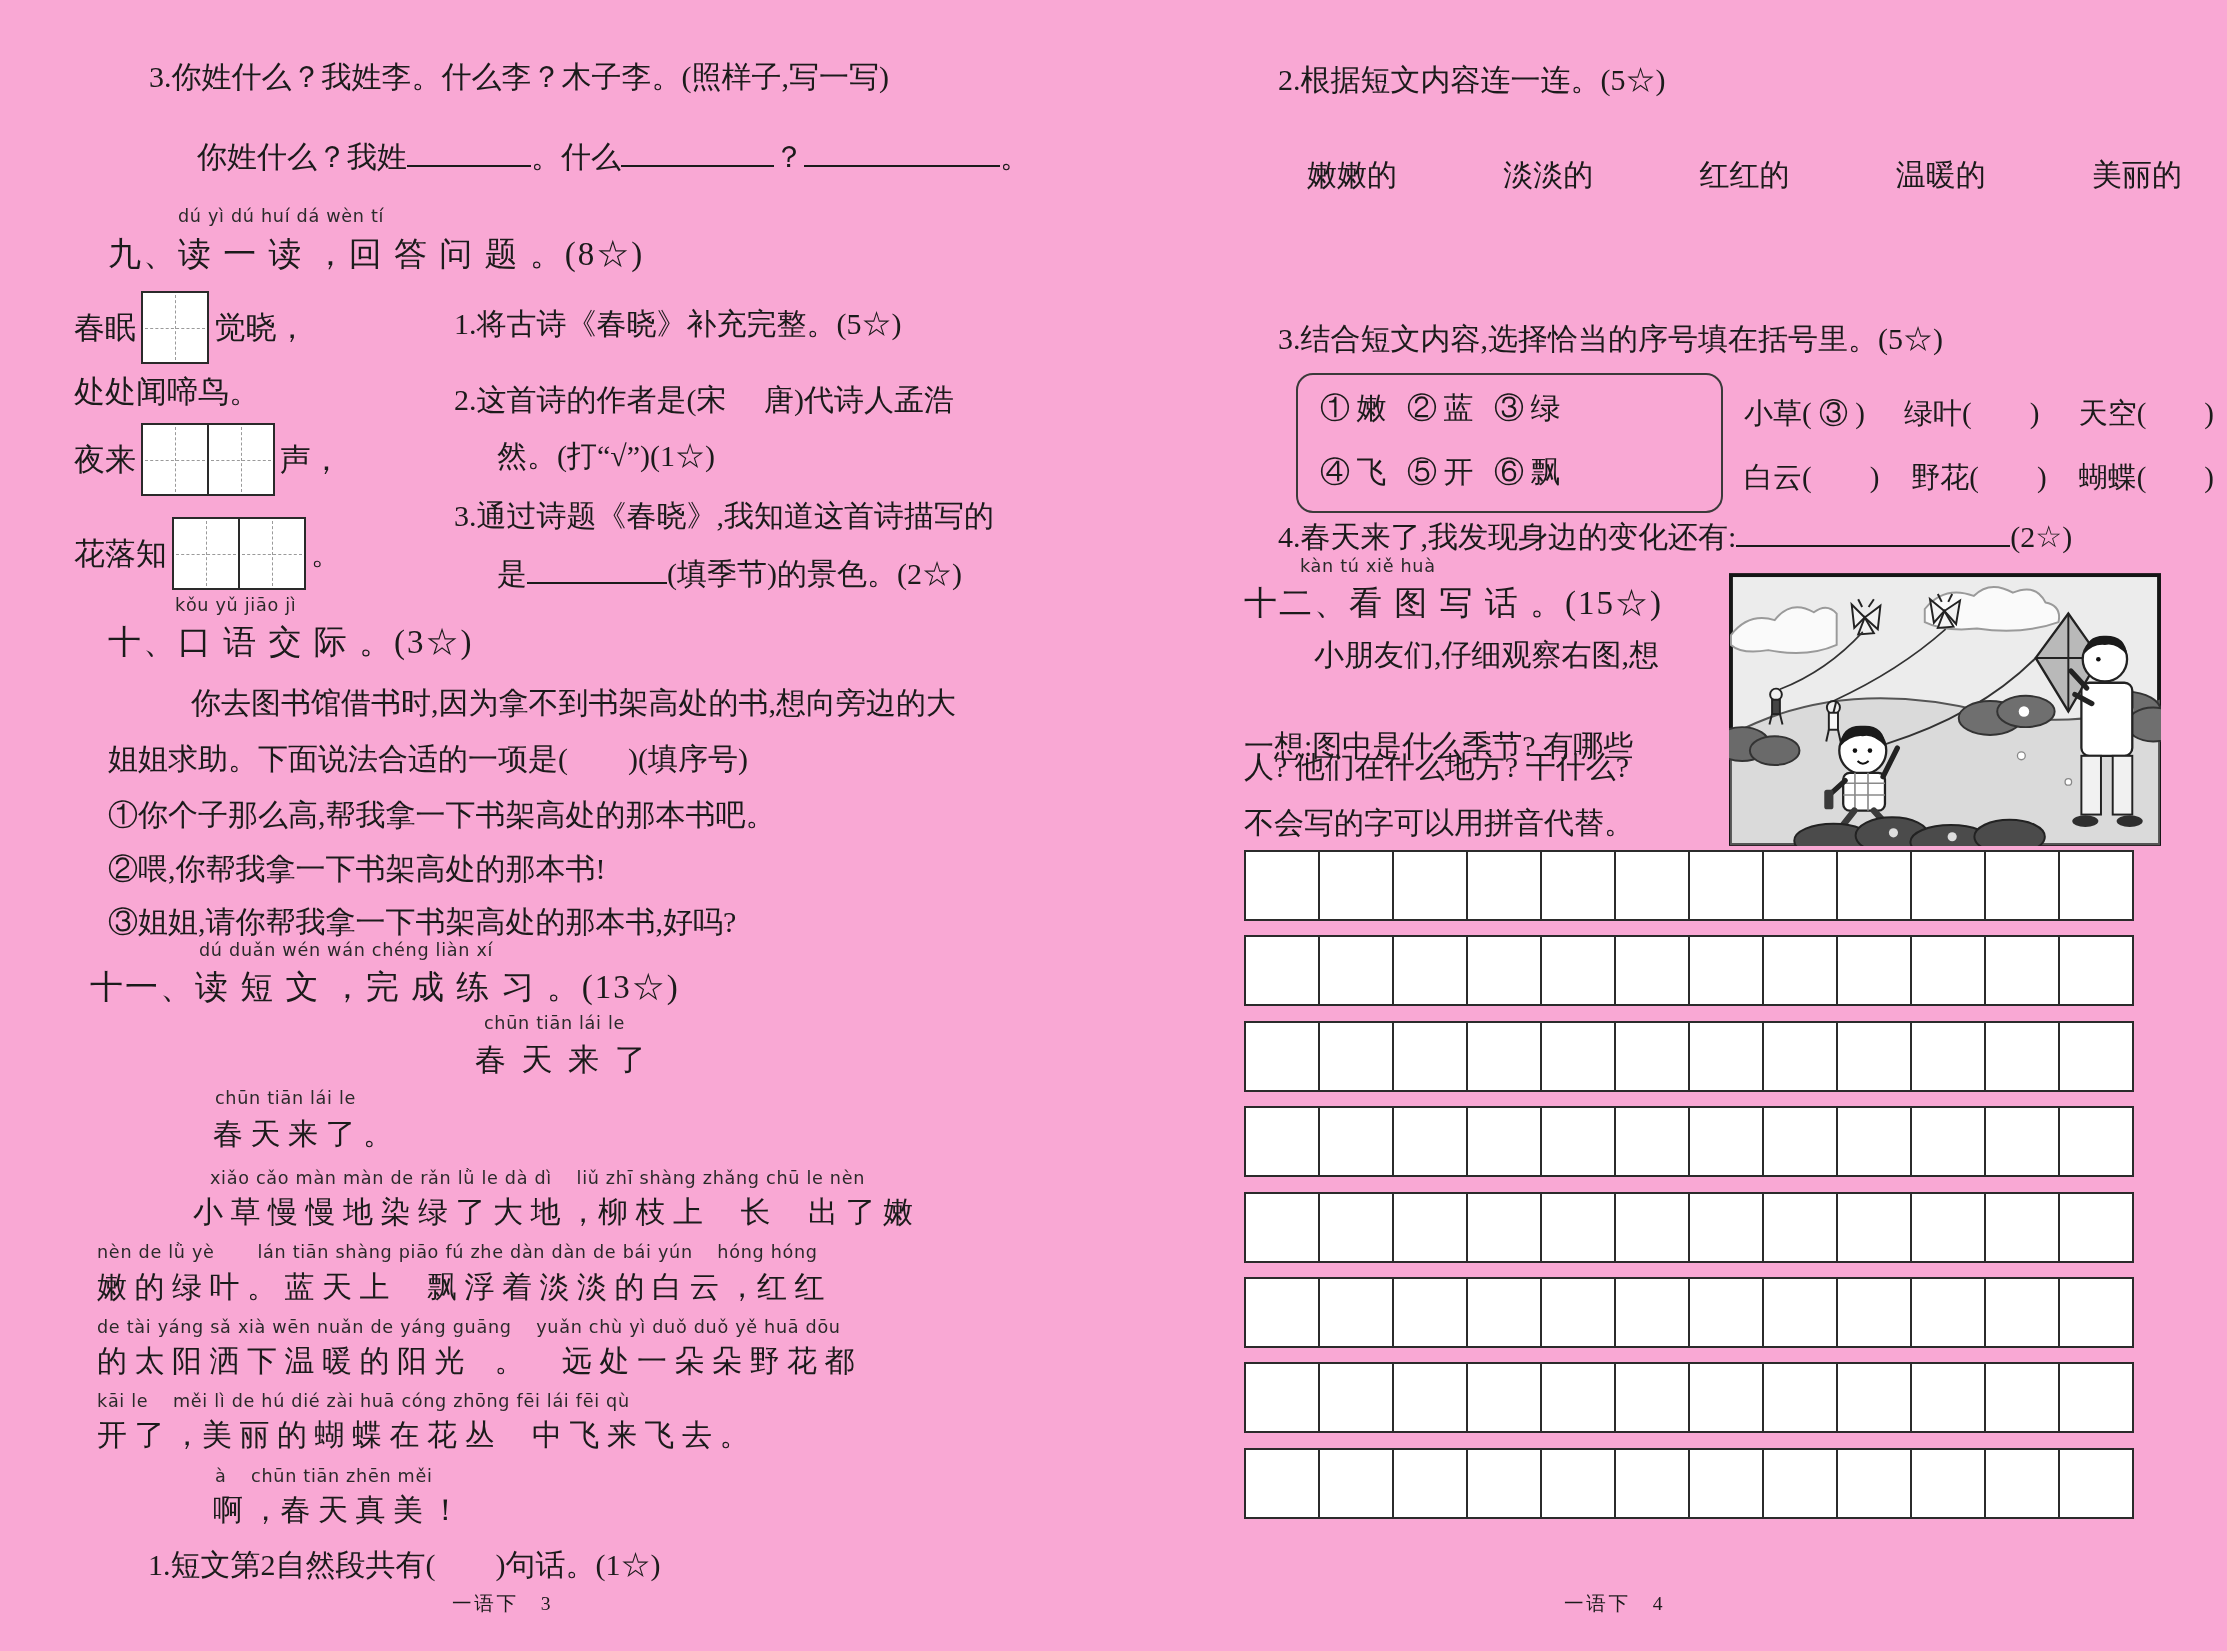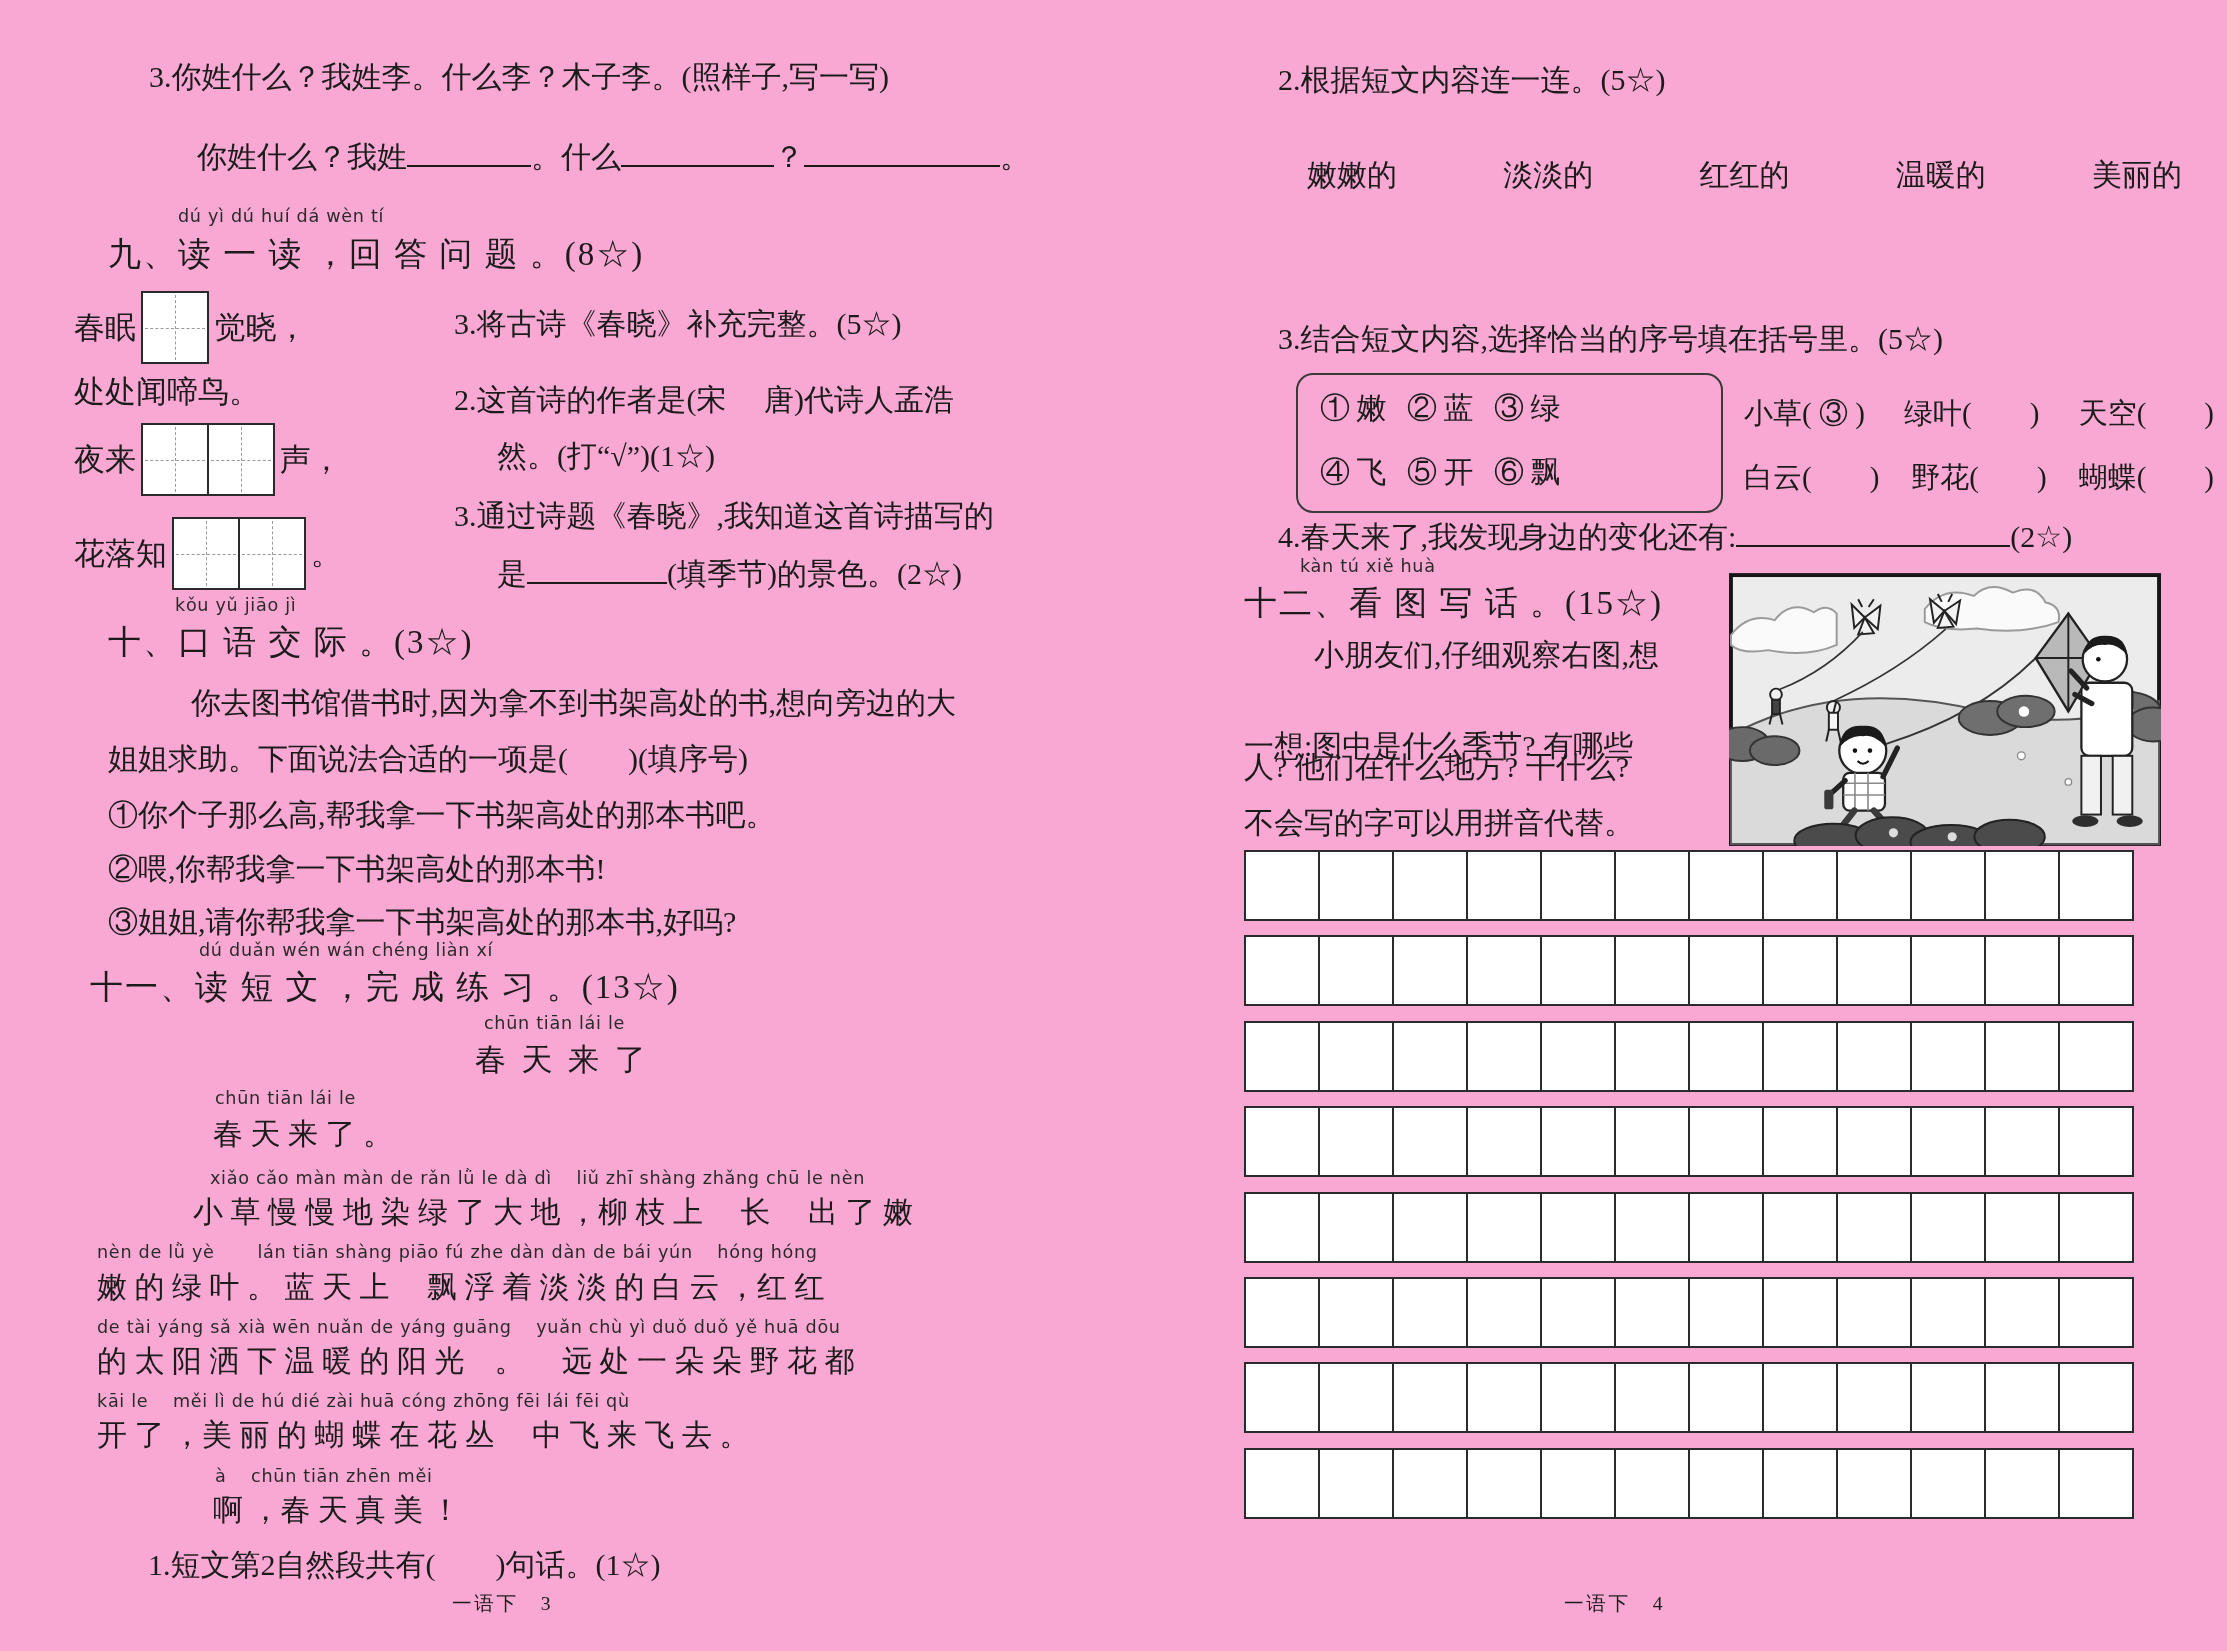--- a/index.html
+++ b/index.html
@@ -53,21 +53,21 @@
     <span class="tzg"></span>
     <span style="margin-left:5.2px;">声，</span>
   </div>
   <div class="poemline" style="left:74px;top:517px;">
     <span>花落知</span>
     <span class="tzg" style="margin-left:5.2px;"></span>
     <span class="tzg"></span>
     <span style="margin-left:5.2px;">。</span>
   </div>
 
-  <div class="abs cn t46" style="left:454px;top:304px;">3.将古诗《春晓》补充完整。(5☆)</div>
+  <div class="abs cn t46" style="left:454px;top:304px;">1.将古诗《春晓》补充完整。(5☆)</div>
   <div class="abs cn t46" style="left:454px;top:380px;">2.这首诗的作者是(宋　 唐)代诗人孟浩</div>
   <div class="abs cn t46" style="left:497px;top:436px;">然。(打“√”)(1☆)</div>
   <div class="abs cn t46" style="left:454px;top:496px;">3.通过诗题《春晓》,我知道这首诗描写的</div>
   <div class="abs cn t46" style="left:497px;top:554px;">
     <span>是</span><span class="blank w215"></span><span>(填季节)的景色。(2☆)</span>
   </div>
 
   <div class="abs py" style="left:175px;top:595px;">kǒu  yǔ  jiāo   jì</div>
   <div class="abs cn title" style="left:108px;top:620px;">十、口 语 交 际 。(3☆)</div>
   <div class="abs cn t46" style="left:191px;top:683px;">你去图书馆借书时,因为拿不到书架高处的书,想向旁边的大</div>

